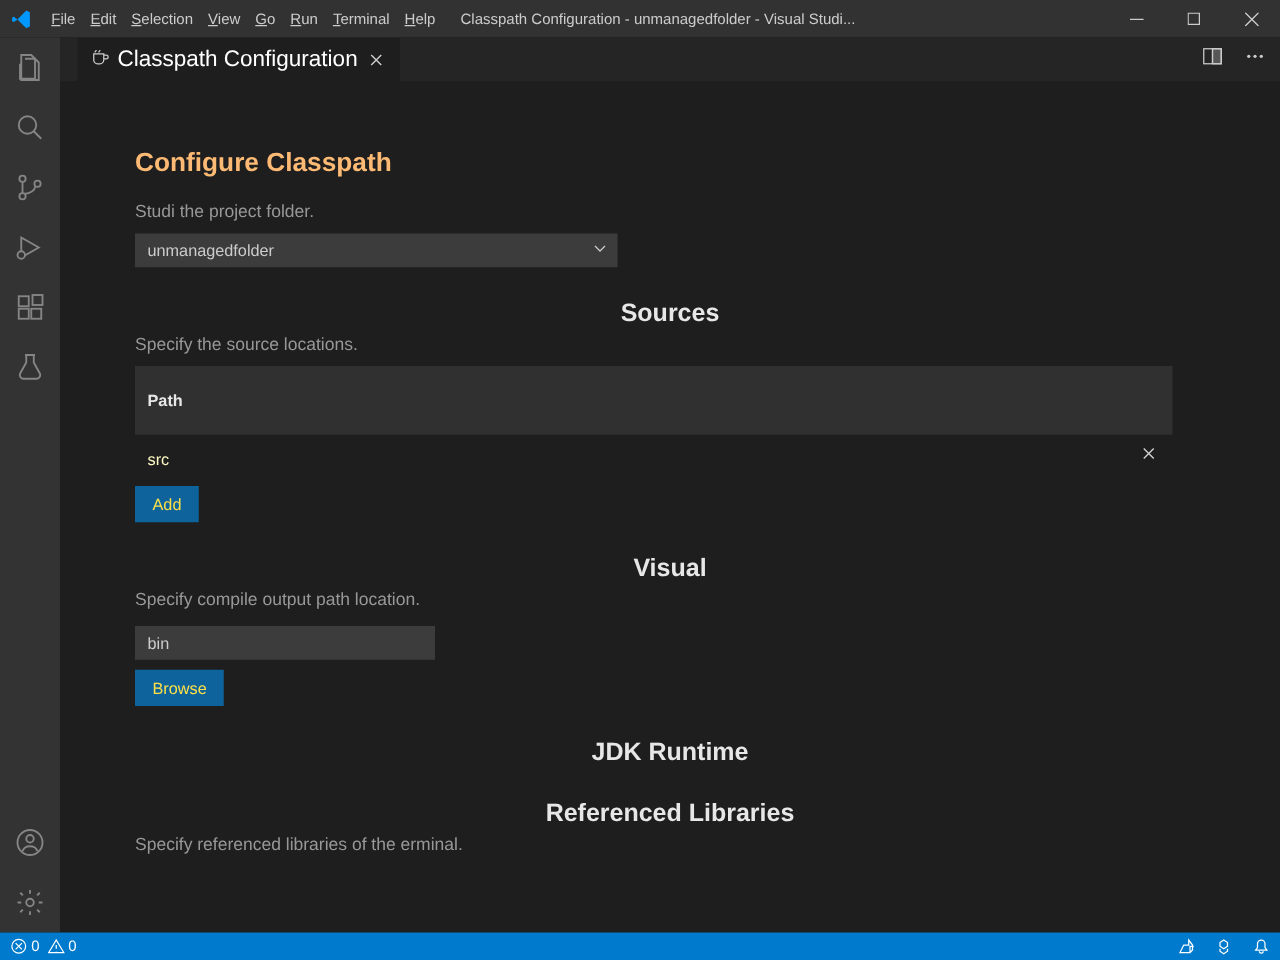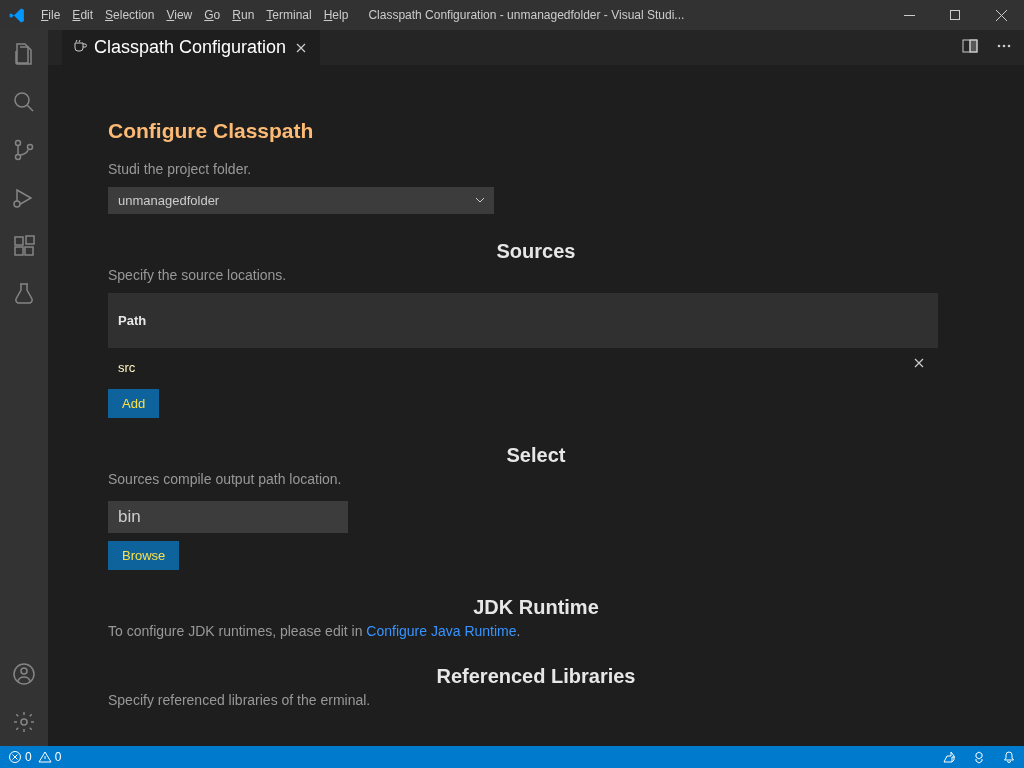--- a/index.html
+++ b/index.html
@@ -33,21 +33,21 @@
 .desc { font-size:14px; color:#989898; margin-bottom:10px; }
 .select { width:386px; background:#3c3c3c; border:none; color:#ccc; font-size:13px; padding:6px 10px; appearance:none; position:relative; }
 .select-wrap { position:relative; width:386px; }
 .select-wrap .chev { position:absolute; right:8px; top:50%; transform:translateY(-50%); pointer-events:none; color:#ccc; }
 .table { width:830px; margin-top:4px; }
 .thead { background:#303031; padding:20px 10px; font-weight:600; color:#e7e7e7; font-size:13px; }
 .trow { display:flex; align-items:flex-end; padding:6px 10px; font-size:13px; color:#fef9c3; }
 .trow .cell { flex:1; }
 .trow .x { cursor:pointer; color:#ccc; padding:2px; }
 .btn { background:#0e639c; color:#fde047; border:none; padding:7px 14px; font-size:13px; margin-top:8px; cursor:pointer; }
-.input { width:240px; background:#3c3c3c; border:none; color:#ccc; font-size:17px; padding:6px 10px; margin-top:4px; }
+.input { width:240px; background:#3c3c3c; border:none; color:#ccc; font-size:13px; padding:6px 10px; margin-top:4px; }
 .link { color:#3794ff; cursor:pointer; }
 .statusbar { height:22px; background:#007acc; display:flex; align-items:center; font-size:12px; color:#fff; padding:0 8px; }
 .status-left { display:flex; align-items:center; gap:6px; }
 .status-right { display:flex; align-items:center; gap:16px; margin-left:auto; }
 .sb-item { display:flex; align-items:center; gap:3px; cursor:pointer; }
 </style>
 </head>
 <body>
 
 <div class="titlebar">
@@ -196,29 +196,26 @@
         <div class="thead">Path</div>
         <div class="trow">
           <span class="cell">src</span>
           <span class="x"><svg width="14" height="14" viewBox="0 0 14 14">
                 <path d="M3 3l8 8M11 3l-8 8" stroke="#ccc" stroke-width="1.2"></path>
               </svg></span>
         </div>
       </div>
       <button class="btn">Add</button>
 
-      <h2>Select</h2>
-      <div class="desc">Sources compile output path location.</div>
+      <h2>Visual</h2>
+      <div class="desc">Specify compile output path location.</div>
       <input class="input" value="bin" style="">
       <div><button class="btn">Browse</button></div>
 
       <h2>JDK Runtime</h2>
-      <div class="desc">
-        <span>To configure JDK runtimes, please edit in </span><span class="link">Configure Java Runtime</span><span>.</span>
-      </div>
 
       <h2>Referenced Libraries</h2>
       <div class="desc">Specify referenced libraries of the erminal.</div>
       <div style="height:60px"></div>
     </div>
   </div>
 </div>
 
 <div class="statusbar">
   <div class="status-left">

